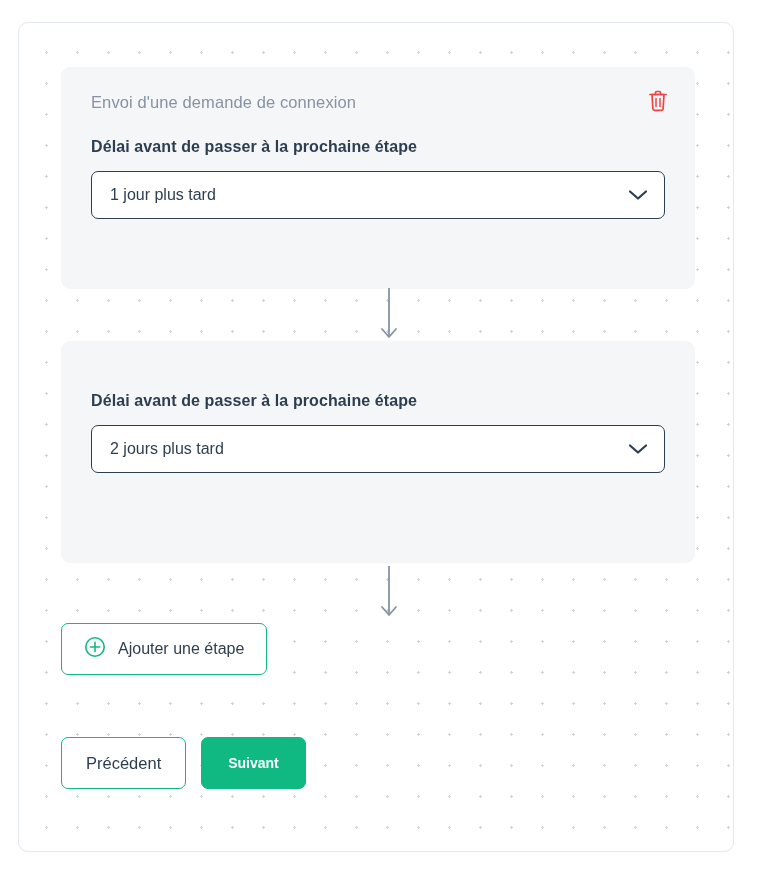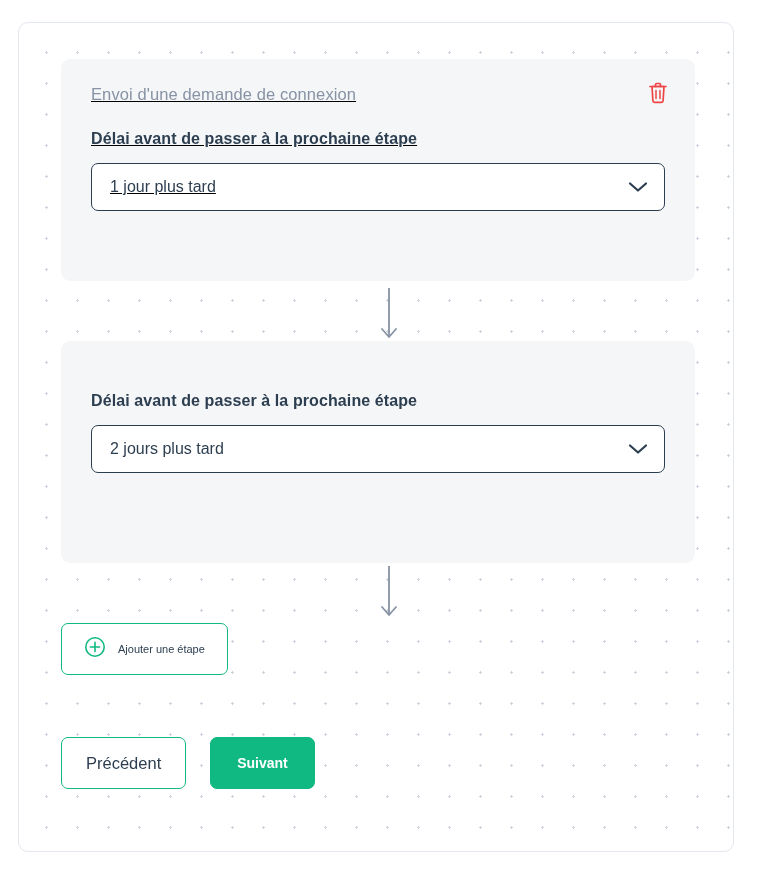--- a/index.html
+++ b/index.html
@@ -32,21 +32,21 @@
 
   .step-card {
     position: absolute;
     left: 42px;
     width: 634px;
     background: #f4f6f8;
     border-radius: 9px;
     box-sizing: border-box;
     padding: 26px 30px 30px 30px;
   }
-  .step-card.card-1 { top: 36px; height: 222px; text-decoration: underline; }
+  .step-card.card-1 { top: 44px; height: 222px; }
   .step-card.card-2 { top: 318px; height: 222px; }
 
   .card-head {
     display: flex;
     align-items: flex-start;
     justify-content: space-between;
   }
   .card-title {
     font-size: 16.5px;
     color: #8793a4;
@@ -114,31 +114,31 @@
     display: inline-flex;
     align-items: center;
     gap: 12px;
     background: #ffffff;
     border: 1.5px solid #10b981;
     border-radius: 7px;
     cursor: pointer;
     box-sizing: border-box;
   }
   .add-step-label {
-    font-size: 11px;
+    font-size: 16px;
     color: #2c3e50;
   }
 
   .footer {
     position: absolute;
     left: 42px;
     top: 714px;
     display: flex;
     align-items: center;
-    gap: 24px;
+    gap: 15px;
   }
   .btn-secondary {
     height: 52px;
     padding: 0 24px;
     background: #ffffff;
     border: 1.5px solid #10b981;
     border-radius: 7px;
     color: #2c3e50;
     font-size: 16.5px;
     font-family: "Liberation Sans", sans-serif;

